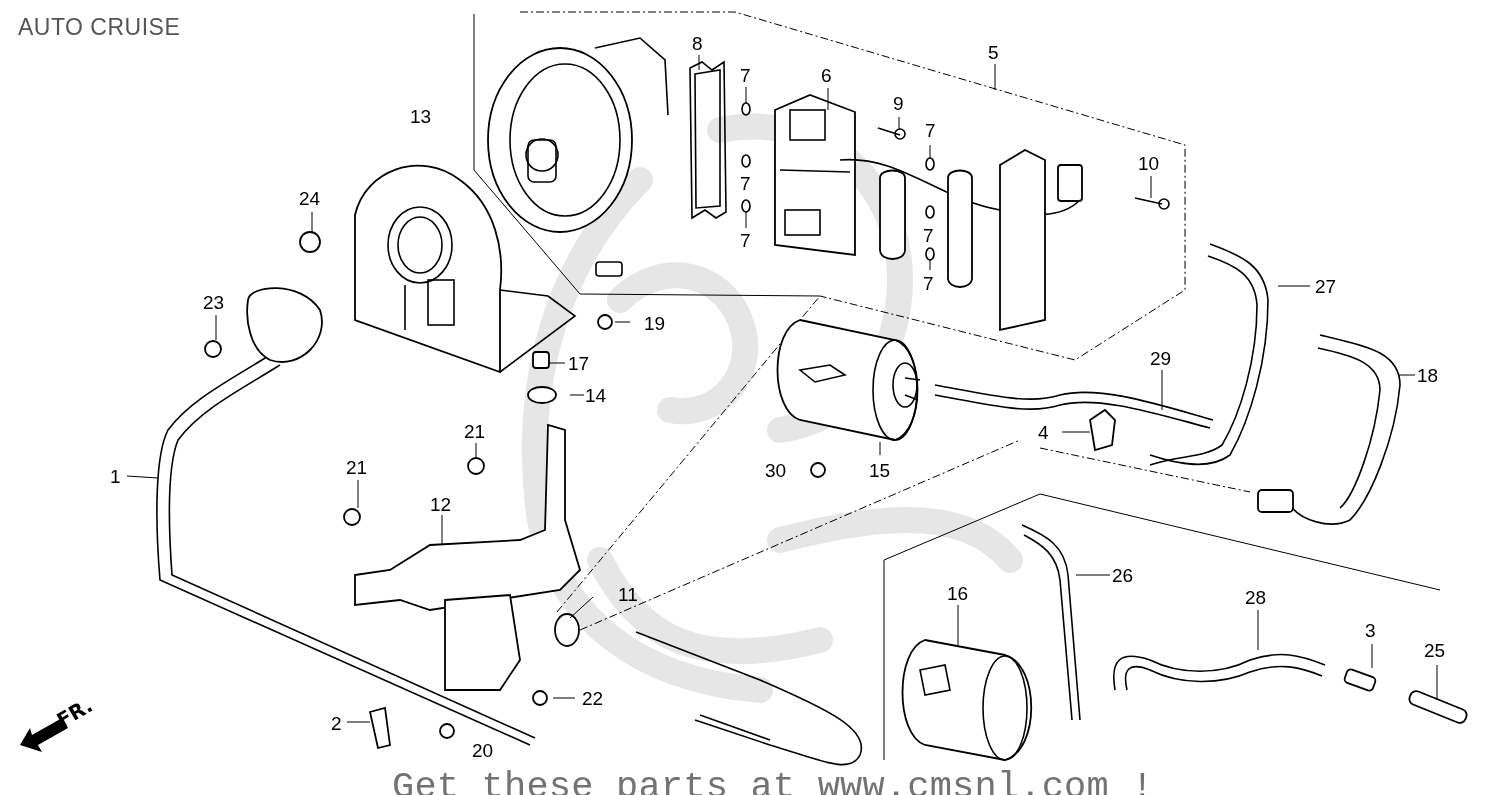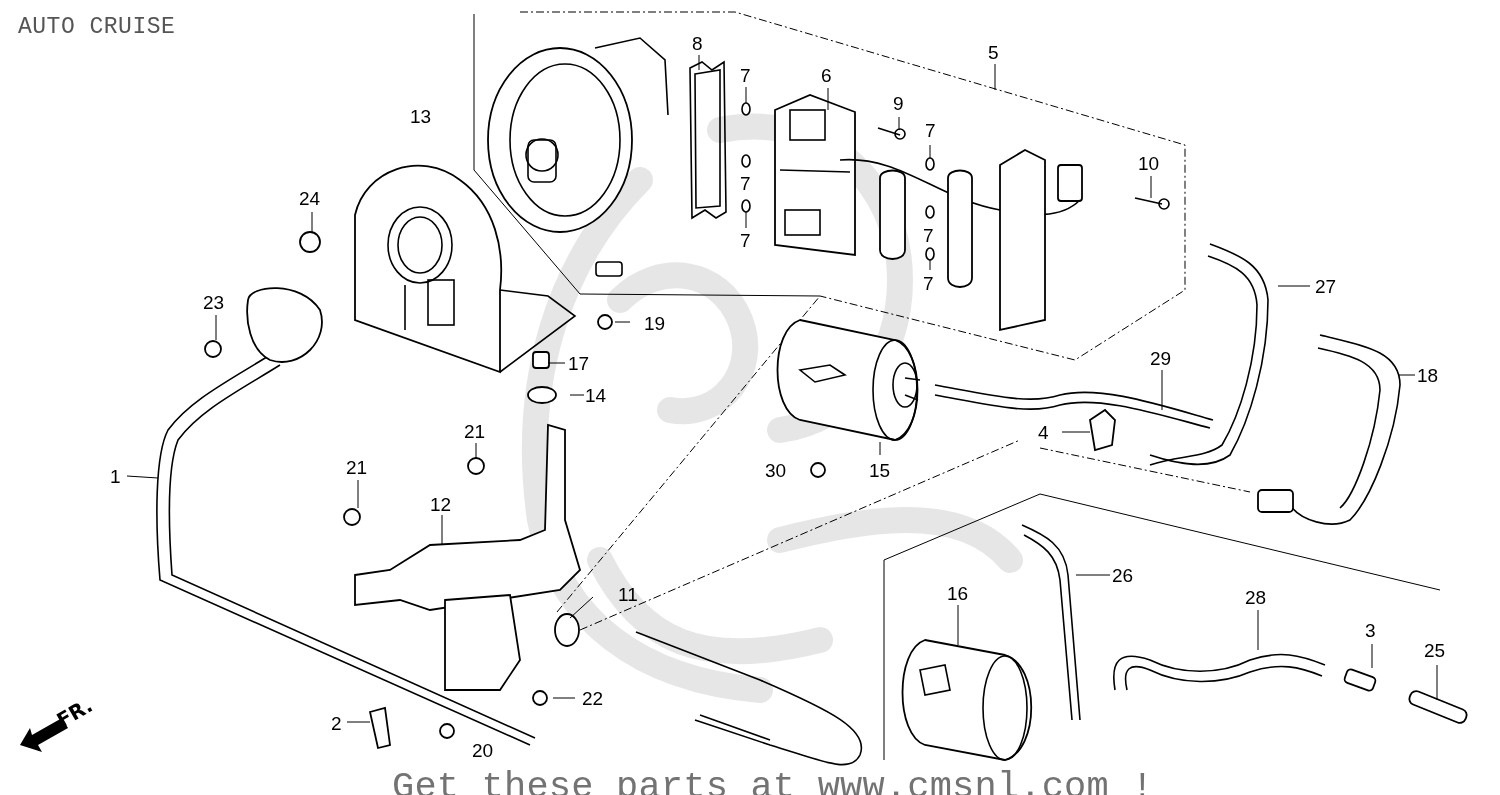--- a/index.html
+++ b/index.html
@@ -1,17 +1,17 @@
 <!DOCTYPE html>
 <html><head>
   <meta charset="utf-8">
   <style>
     html, body { margin: 0; padding: 0; background: #ffffff; }
     body { width: 1500px; height: 795px; position: relative; overflow: hidden; font-family: "DejaVu Sans", sans-serif; }
-    .page-title { position: absolute; left: 18px; top: 14px; font-size: 23px; color: #555555; letter-spacing: 0.5px; font-family: Liberation Mono, monospace; }
+    .page-title { position: absolute; left: 18px; top: 14px; font-size: 23px; color: #555555; letter-spacing: 0.5px; font-family: Liberation Sans, sans-serif; }
     .diagram { position: absolute; left: 0; top: 0; width: 1500px; height: 795px; }
     .part-label { font-family: "Liberation Sans", sans-serif; font-size: 19px; fill: #000; }
     .fr-label { font-family: "DejaVu Sans", sans-serif; font-weight: bold; font-size: 20px; fill: #000; }
     .watermark { position: absolute; left: 392px; top: 766px; font-size: 37px; color: #737373; font-family: Liberation Mono, monospace; white-space: nowrap; letter-spacing: 0.2px; }
     .ln { stroke: #000; fill: none; stroke-width: 1.6; }
     .lnf { stroke: #000; fill: #fff; stroke-width: 1.8; }
     .thin { stroke: #000; fill: none; stroke-width: 1; }
     .dash { stroke: #000; fill: none; stroke-width: 1; stroke-dasharray: 8 3 2 3; }
     .ghost { stroke: #e4e4e4; fill: none; stroke-width: 26; stroke-linecap: round; }
   </style>

